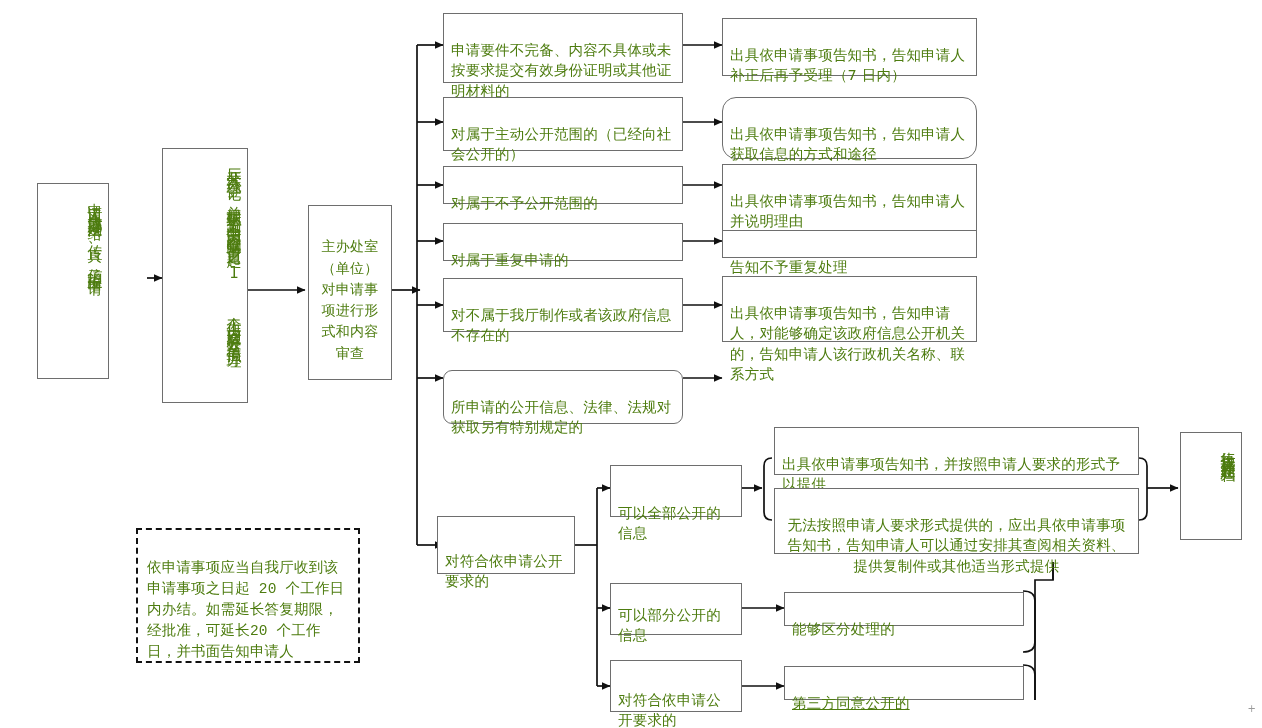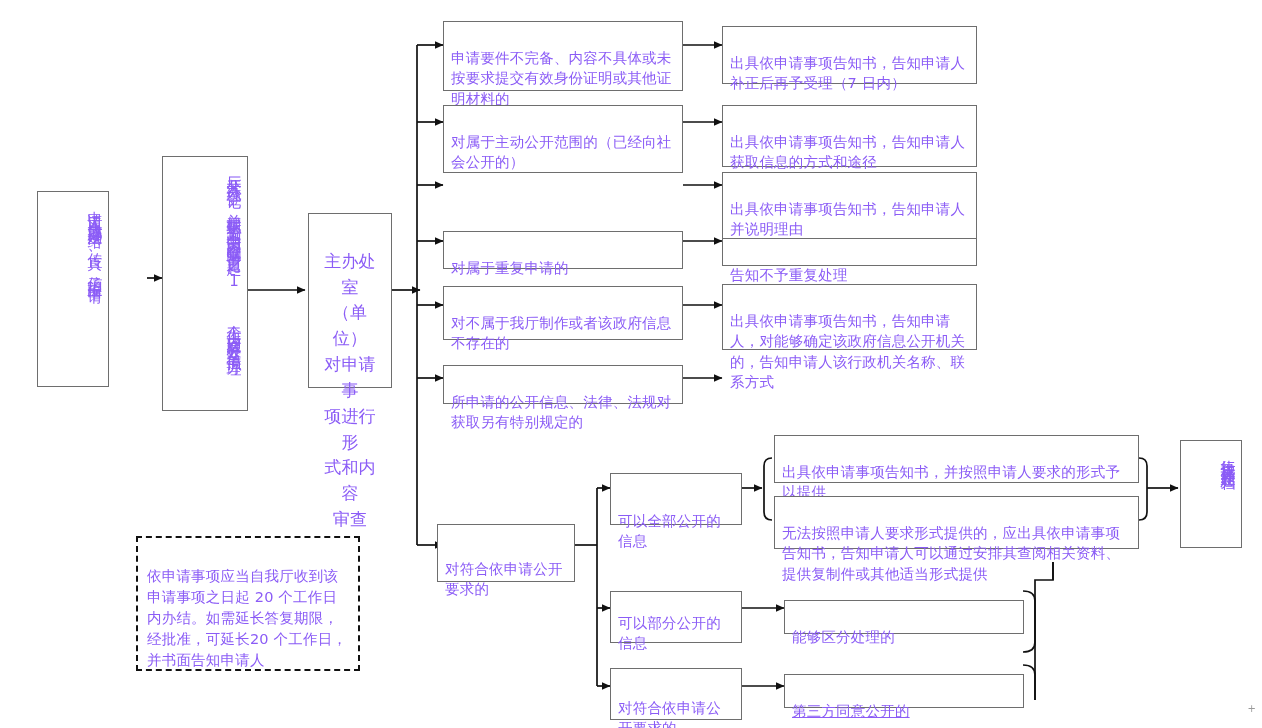--- a/index.html
+++ b/index.html
@@ -15,31 +15,31 @@
     width: 1262px;
     height: 728px;
     background: #ffffff;
     overflow: hidden;
   }
   .box {
     position: absolute;
     box-sizing: border-box;
     border: 1px solid #6e6e6e;
     background: #ffffff;
-    color: #8b5cf6;
+    color: #4d7c0f;
     font-size: 14.5px;
     line-height: 1.42;
     padding: 5px 7px;
     white-space: pre-line;
     letter-spacing: 0.2px;
-    margin-top: 8px;
   }
   .box.dashed {
     border: 2px dashed #111111;
     padding: 7px 9px;
+    font-family: Liberation Mono, monospace;
   }
   
   .box.vert {
     writing-mode: vertical-rl;
     text-orientation: upright;
     display: flex;
     align-items: flex-start;
     justify-content: flex-start;
     white-space: normal;
     letter-spacing: 2.5px;
@@ -142,63 +142,66 @@
   </svg>
 
   <div class="box vert" style="left:37px; top:183px; width:72px; height:196px; font-size:15px;">
     <span>申请人口头或通过网络、传真、信函提出申请</span>
   </div>
 
   <div class="box vert" style="left:162px; top:148px; width:86px; height:255px; font-size:15px;">
     <span>厅公开办统一登记，并根据职责分工和申请内容在收到申请之日起 1 个工作日内送有关处室（单位）办理</span>
   </div>
 
-  <div class="box centerbox" style="left:308px; top:205px; width:84px; height:175px; font-size:17px; line-height:1.52; padding-top:9px;">
+  <div class="box centerbox" style="left:308px; top:205px; width:84px; height:175px; font-size:14px; line-height:1.52; padding-top:9px;">
     <span>主办处室
 （单位）
 对申请事
 项进行形
 式和内容
 审查</span>
   </div>
 
   <div class="box dashed" style="left:136px; top:528px; width:224px; height:135px; font-size:14.5px; line-height:1.45;">
     <span>依申请事项应当自我厅收到该申请事项之日起 20 个工作日内办结。如需延长答复期限，经批准，可延长20 个工作日，并书面告知申请人</span>
   </div>
 
   <div class="box" style="left:443px; top:13px; width:240px; height:70px;">
     <span>申请要件不完备、内容不具体或未按要求提交有效身份证明或其他证明材料的</span>
   </div>
 
-  <div class="box" style="left:443px; top:97px; width:240px; height:68px;">
+  <div class="box" style="left:443px; top:97px; width:240px; height:54px;">
     <span>对属于主动公开范围的（已经向社会公开的）</span>
   </div>
 
+  <div class="box" style="left:443px; top:166px; width:240px; height:38px;">
+    <span>对属于不予公开范围的</span>
+  </div>
 
   <div class="box" style="left:443px; top:278px; width:240px; height:54px;">
     <span>对不属于我厅制作或者该政府信息不存在的</span>
   </div>
 
   <div class="box" style="left:443px; top:223px; width:240px; height:38px;">
     <span>对属于重复申请的</span>
   </div>
 
-  <div class="box" style="left:443px; top:357px; width:240px; height:39px;">
+  <div class="box" style="left:443px; top:370px; width:240px; height:54px;border-radius:9px;">
     <span>所申请的公开信息、法律、法规对获取另有特别规定的</span>
   </div>
 
   <div class="box" style="left:437px; top:516px; width:138px; height:58px; padding-top:13px;">
     <span>对符合依申请公开要求的</span>
   </div>
 
   <div class="box" style="left:722px; top:18px; width:255px; height:58px;">
     <span>出具依申请事项告知书，告知申请人补正后再予受理（7 日内）</span>
   </div>
 
-  <div class="box" style="left:722px; top:97px; width:255px; height:62px;">
+  <div class="box" style="left:722px; top:97px; width:255px; height:62px;border-radius:14px;">
     <span>出具依申请事项告知书，告知申请人获取信息的方式和途径</span>
   </div>
 
   <div class="box" style="left:722px; top:164px; width:255px; height:68px;">
     <span>出具依申请事项告知书，告知申请人并说明理由</span>
   </div>
 
   <div class="box" style="left:722px; top:230px; width:255px; height:28px;">
     <span>告知不予重复处理</span>
   </div>
@@ -217,21 +220,21 @@
   </div>
 
   <div class="box" style="left:610px; top:660px; width:132px; height:52px; padding-top:8px;">
     <span>对符合依申请公开要求的</span>
   </div>
 
   <div class="box" style="left:774px; top:427px; width:365px; height:48px;">
     <span>出具依申请事项告知书，并按照申请人要求的形式予以提供</span>
   </div>
 
-  <div class="box" style="left:774px; top:488px; width:365px; height:53px;">
+  <div class="box" style="left:774px; top:488px; width:365px; height:66px;text-align:center;">
     <span>无法按照申请人要求形式提供的，应出具依申请事项告知书，告知申请人可以通过安排其查阅相关资料、提供复制件或其他适当形式提供</span>
   </div>
 
   <div class="box" style="left:784px; top:592px; width:240px; height:34px;">
     <span>能够区分处理的</span>
   </div>
 
   <div class="box" style="left:784px; top:666px; width:240px; height:34px;text-decoration:underline;">
     <span>第三方同意公开的</span>
   </div>

